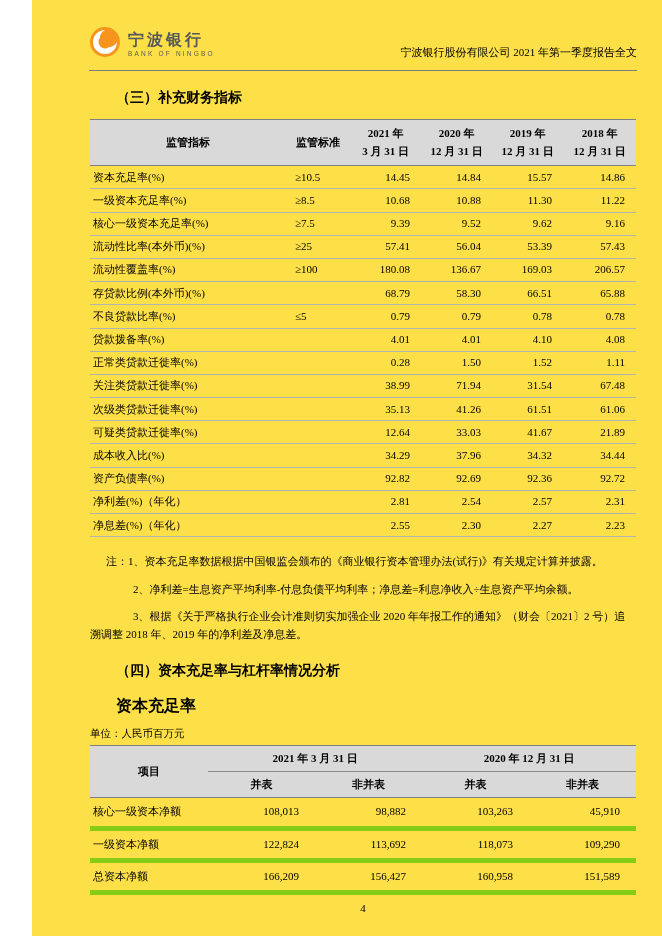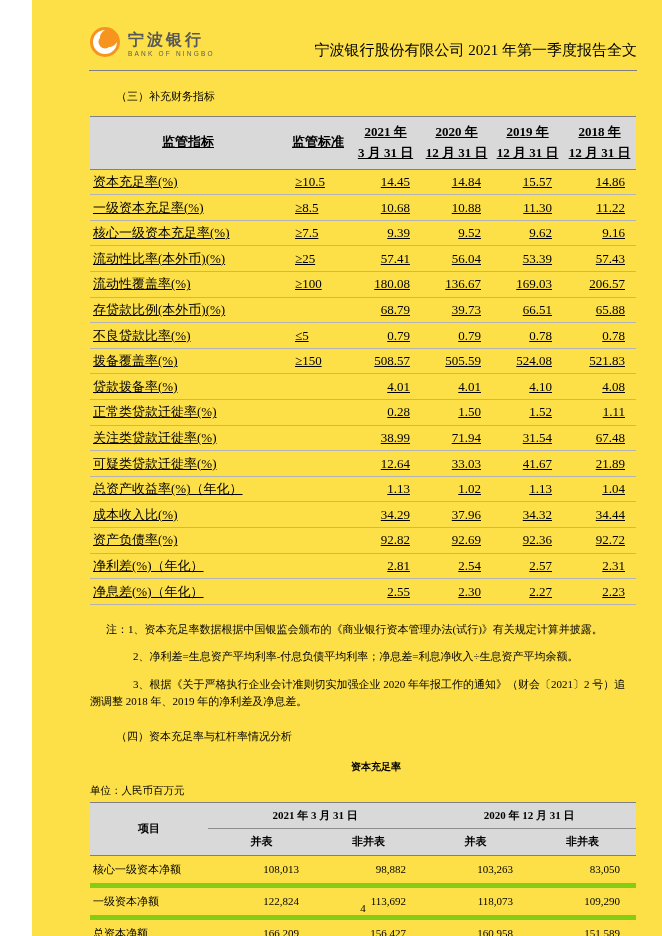--- a/index.html
+++ b/index.html
@@ -11,45 +11,45 @@
   
   .header{
     margin:0 57px;padding-top:26px;padding-bottom:8px;
     display:flex;justify-content:space-between;align-items:flex-end;
     border-bottom:1px solid #7f7f7f;
   }
   .logo-block{display:flex;align-items:center;gap:7px;}
   .logo-text{display:flex;flex-direction:column;line-height:1.1;}
   .logo-cn{font-size:16px;font-weight:bold;letter-spacing:3px;color:#58595b;font-family:"Liberation Sans",sans-serif;}
   .logo-en{font-size:6.5px;letter-spacing:2.2px;color:#58595b;font-family:"Liberation Sans",sans-serif;margin-top:2px;}
-  .doc-title{font-size:15px;padding-bottom:2px;}
+  .doc-title{font-size:11px;padding-bottom:2px;}
   
   .content{margin:0 58px;}
-  .section-title{font-size:11px;font-weight:normal;margin:18px 0 0 26px;}
+  .section-title{font-size:14px;font-weight:bold;margin:18px 0 0 26px;}
   
   table{border-collapse:collapse;table-layout:fixed;width:546px;}
-  .t1{margin-top:12px;font-size:13px;text-decoration:underline;}
+  .t1{margin-top:12px;font-size:11px;}
   .t1 thead th{
     background:#d9d9d9;font-weight:bold;vertical-align:middle;
     padding:5px 3px;white-space:pre-line;line-height:1.6;
     border-top:1px solid #808080;border-bottom:1px solid #808080;
   }
   .t1 tbody td{
     padding:4.5px 3px;border-bottom:1px solid #b3b3b3;vertical-align:middle;line-height:1.2;
   }
   .t1 tbody td:first-child{text-align:left;padding-left:3px;}
   .t1 tbody td:nth-child(2){text-align:left;padding-left:9px;}
   .t1 tbody td:nth-child(n+3){text-align:right;padding-right:11px;}
   
   .notes{margin-top:16px;font-size:11px;}
   .note{margin:0 0 10px 0;line-height:1.6;}
   .note-first{text-indent:16px;}
   .note-rest{text-indent:43px;}
   
-  .subtitle{font-size:10px;font-weight:bold;margin:16px 0 0 26px;text-align:center;}
+  .subtitle{font-size:16px;font-weight:bold;margin:16px 0 0 26px;}
   .unit-note{font-size:10.5px;text-align:left;margin-top:10px;}
   
   .t2{margin-top:4px;font-size:11px;}
   .t2 thead th{
     background:#d9d9d9;font-weight:bold;vertical-align:middle;
     padding:5px 3px;line-height:1.4;
     border-top:1px solid #808080;
   }
   .t2 thead tr:last-child th{border-bottom:1px solid #808080;}
   .t2 .group-th{border-bottom:1px solid #8c8c8c;}
@@ -149,41 +149,33 @@
           <td>≥100</td>
           <td>180.08</td>
           <td>136.67</td>
           <td>169.03</td>
           <td>206.57</td>
         </tr>
         <tr>
           <td>存贷款比例(本外币)(%)</td>
           <td></td>
           <td>68.79</td>
-          <td>39.73</td>
+          <td>58.30</td>
           <td>66.51</td>
           <td>65.88</td>
         </tr>
         <tr>
           <td>不良贷款比率(%)</td>
           <td>≤5</td>
           <td>0.79</td>
           <td>0.79</td>
           <td>0.78</td>
           <td>0.78</td>
         </tr>
         <tr>
-          <td>拨备覆盖率(%)</td>
-          <td>≥150</td>
-          <td>508.57</td>
-          <td>505.59</td>
-          <td>524.08</td>
-          <td>521.83</td>
-        </tr>
-        <tr>
           <td>贷款拨备率(%)</td>
           <td></td>
           <td>4.01</td>
           <td>4.01</td>
           <td>4.10</td>
           <td>4.08</td>
         </tr>
         <tr>
           <td>正常类贷款迁徙率(%)</td>
           <td></td>
@@ -194,34 +186,34 @@
         </tr>
         <tr>
           <td>关注类贷款迁徙率(%)</td>
           <td></td>
           <td>38.99</td>
           <td>71.94</td>
           <td>31.54</td>
           <td>67.48</td>
         </tr>
         <tr>
+          <td>次级类贷款迁徙率(%)</td>
+          <td></td>
+          <td>35.13</td>
+          <td>41.26</td>
+          <td>61.51</td>
+          <td>61.06</td>
+        </tr>
+        <tr>
           <td>可疑类贷款迁徙率(%)</td>
           <td></td>
           <td>12.64</td>
           <td>33.03</td>
           <td>41.67</td>
           <td>21.89</td>
-        </tr>
-        <tr>
-          <td>总资产收益率(%)（年化）</td>
-          <td></td>
-          <td>1.13</td>
-          <td>1.02</td>
-          <td>1.13</td>
-          <td>1.04</td>
         </tr>
         <tr>
           <td>成本收入比(%)</td>
           <td></td>
           <td>34.29</td>
           <td>37.96</td>
           <td>34.32</td>
           <td>34.44</td>
         </tr>
         <tr>
@@ -281,21 +273,21 @@
           <th>并表</th>
           <th>非并表</th>
         </tr>
       </thead>
       <tbody>
         <tr>
           <td>核心一级资本净额</td>
           <td>108,013</td>
           <td>98,882</td>
           <td>103,263</td>
-          <td>83,050</td>
+          <td>45,910</td>
         </tr>
         <tr>
           <td>一级资本净额</td>
           <td>122,824</td>
           <td>113,692</td>
           <td>118,073</td>
           <td>109,290</td>
         </tr>
         <tr>
           <td>总资本净额</td>

